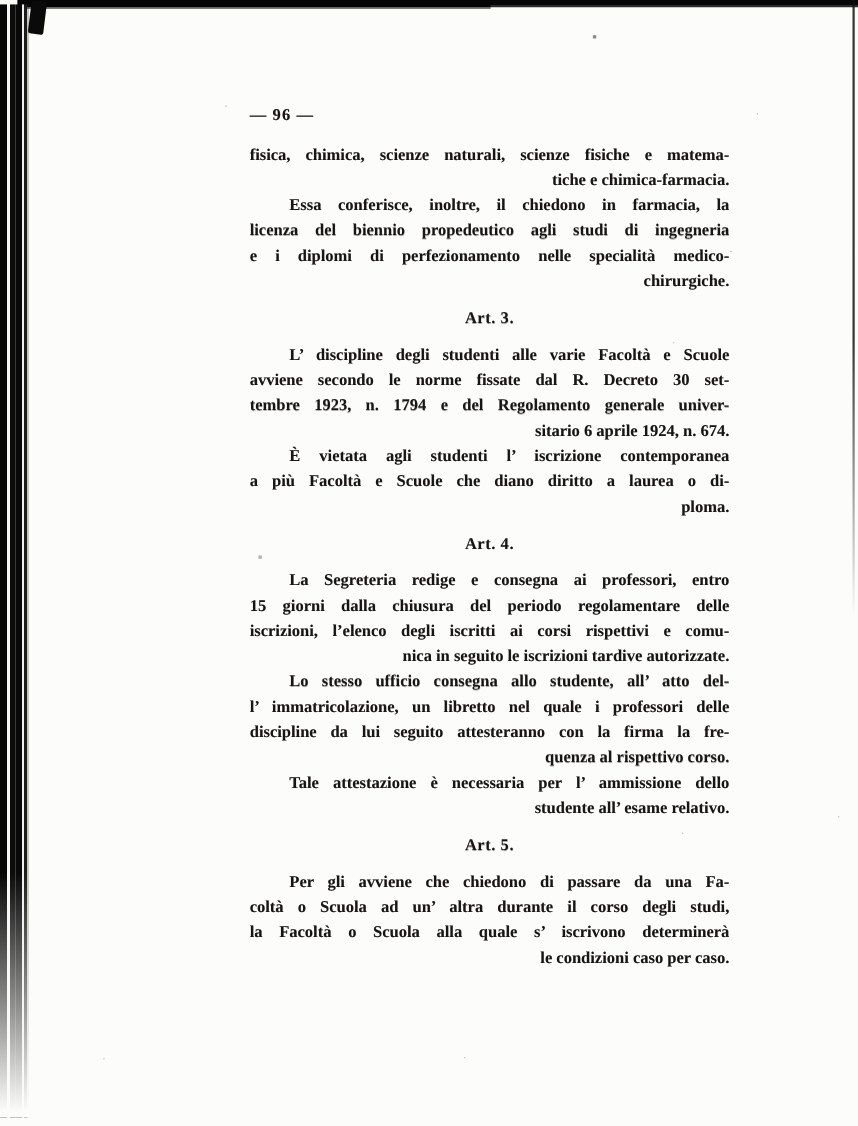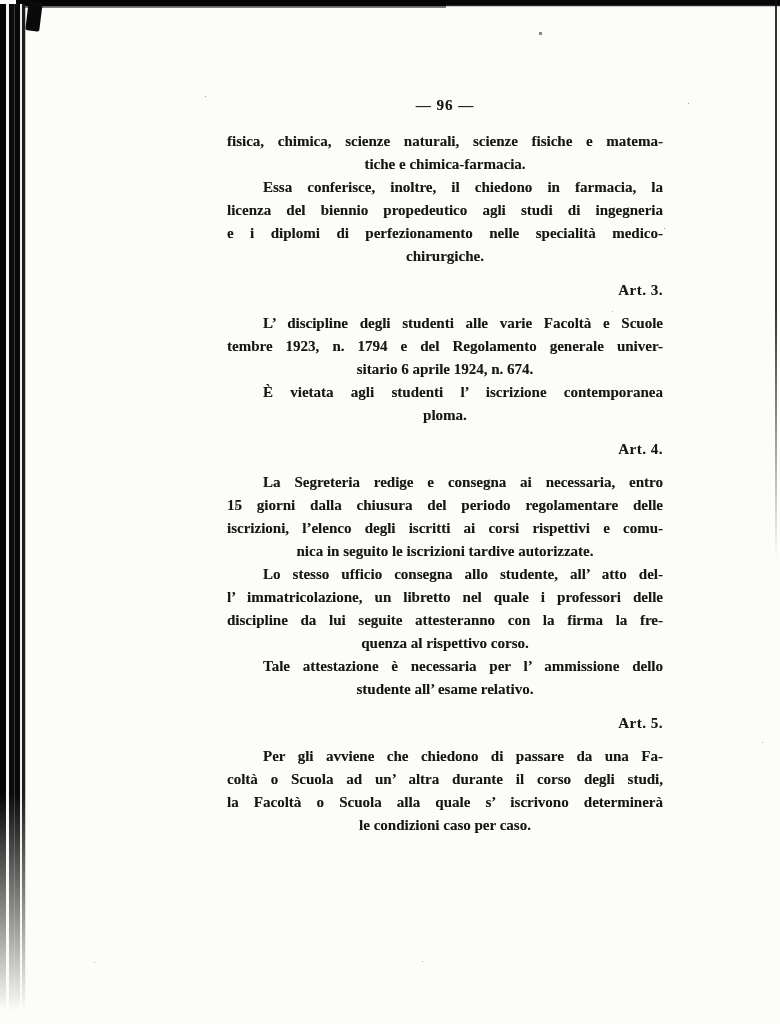--- a/index.html
+++ b/index.html
@@ -62,28 +62,28 @@
       422px 961px 0 0 rgba(0,0,0,.3),
       762px 742px 0 0 rgba(0,0,0,.3);
   }
   
   .column{
     position:absolute;left:227px;top:94px;width:436px;
     font-size:15px;line-height:23px;font-weight:700;
     text-shadow:.2px .2px 0 rgba(24,22,20,.35);
   }
   .pageno{
-    text-align:center;margin:0 0 13px 0;letter-spacing:1px;
+    text-align:left;margin:0 0 13px 0;letter-spacing:1px;
   }
   .para{margin:0;}
-  .ln{text-align:center;}
+  .ln{text-align:right;}
   .ln.j{text-align:justify;text-align-last:justify;}
   .ln.ind{text-indent:36px;}
   .art{
-    text-align:right;margin:11px 0 10px 0;letter-spacing:.5px;
+    text-align:center;margin:11px 0 10px 0;letter-spacing:.5px;
   }
 </style>
 </head>
 <body>
 
 <div class="scan">
 
   <div class="top-edge"></div>
   <div class="top-edge-thick"></div>
   <div class="gutter">
@@ -105,42 +105,44 @@
       <div class="ln j ind">Essa conferisce, inoltre, il chiedono in farmacia, la</div>
       <div class="ln j">licenza del biennio propedeutico agli studi di ingegneria</div>
       <div class="ln j">e i diplomi di perfezionamento nelle specialità medico-</div>
       <div class="ln">chirurgiche.</div>
     </div>
 
     <div class="art">Art. 3.</div>
 
     <div class="para">
       <div class="ln j ind">L’ discipline degli studenti alle varie Facoltà e Scuole</div>
+      <div class="ln j">avviene secondo le norme fissate dal R. Decreto 30 set-</div>
       <div class="ln j">tembre 1923, n. 1794 e del Regolamento generale univer-</div>
       <div class="ln">sitario 6 aprile 1924, n. 674.</div>
     </div>
 
     <div class="para">
       <div class="ln j ind">È vietata agli studenti l’ iscrizione contemporanea</div>
+      <div class="ln j">a più Facoltà e Scuole che diano diritto a laurea o di-</div>
       <div class="ln">ploma.</div>
     </div>
 
     <div class="art">Art. 4.</div>
 
     <div class="para">
-      <div class="ln j ind">La Segreteria redige e consegna ai necessaria, entro</div>
+      <div class="ln j ind">La Segreteria redige e consegna ai professori, entro</div>
       <div class="ln j">15 giorni dalla chiusura del periodo regolamentare delle</div>
       <div class="ln j">iscrizioni, l’elenco degli iscritti ai corsi rispettivi e comu-</div>
       <div class="ln">nica in seguito le iscrizioni tardive autorizzate.</div>
     </div>
 
     <div class="para">
       <div class="ln j ind">Lo stesso ufficio consegna allo studente, all’ atto del-</div>
       <div class="ln j">l’ immatricolazione, un libretto nel quale i professori delle</div>
-      <div class="ln j">discipline da lui seguite attesteranno con la firma la fre-</div>
+      <div class="ln j">discipline da lui seguito attesteranno con la firma la fre-</div>
       <div class="ln">quenza al rispettivo corso.</div>
     </div>
 
     <div class="para">
       <div class="ln j ind">Tale attestazione è necessaria per l’ ammissione dello</div>
       <div class="ln">studente all’ esame relativo.</div>
     </div>
 
     <div class="art">Art. 5.</div>
 

